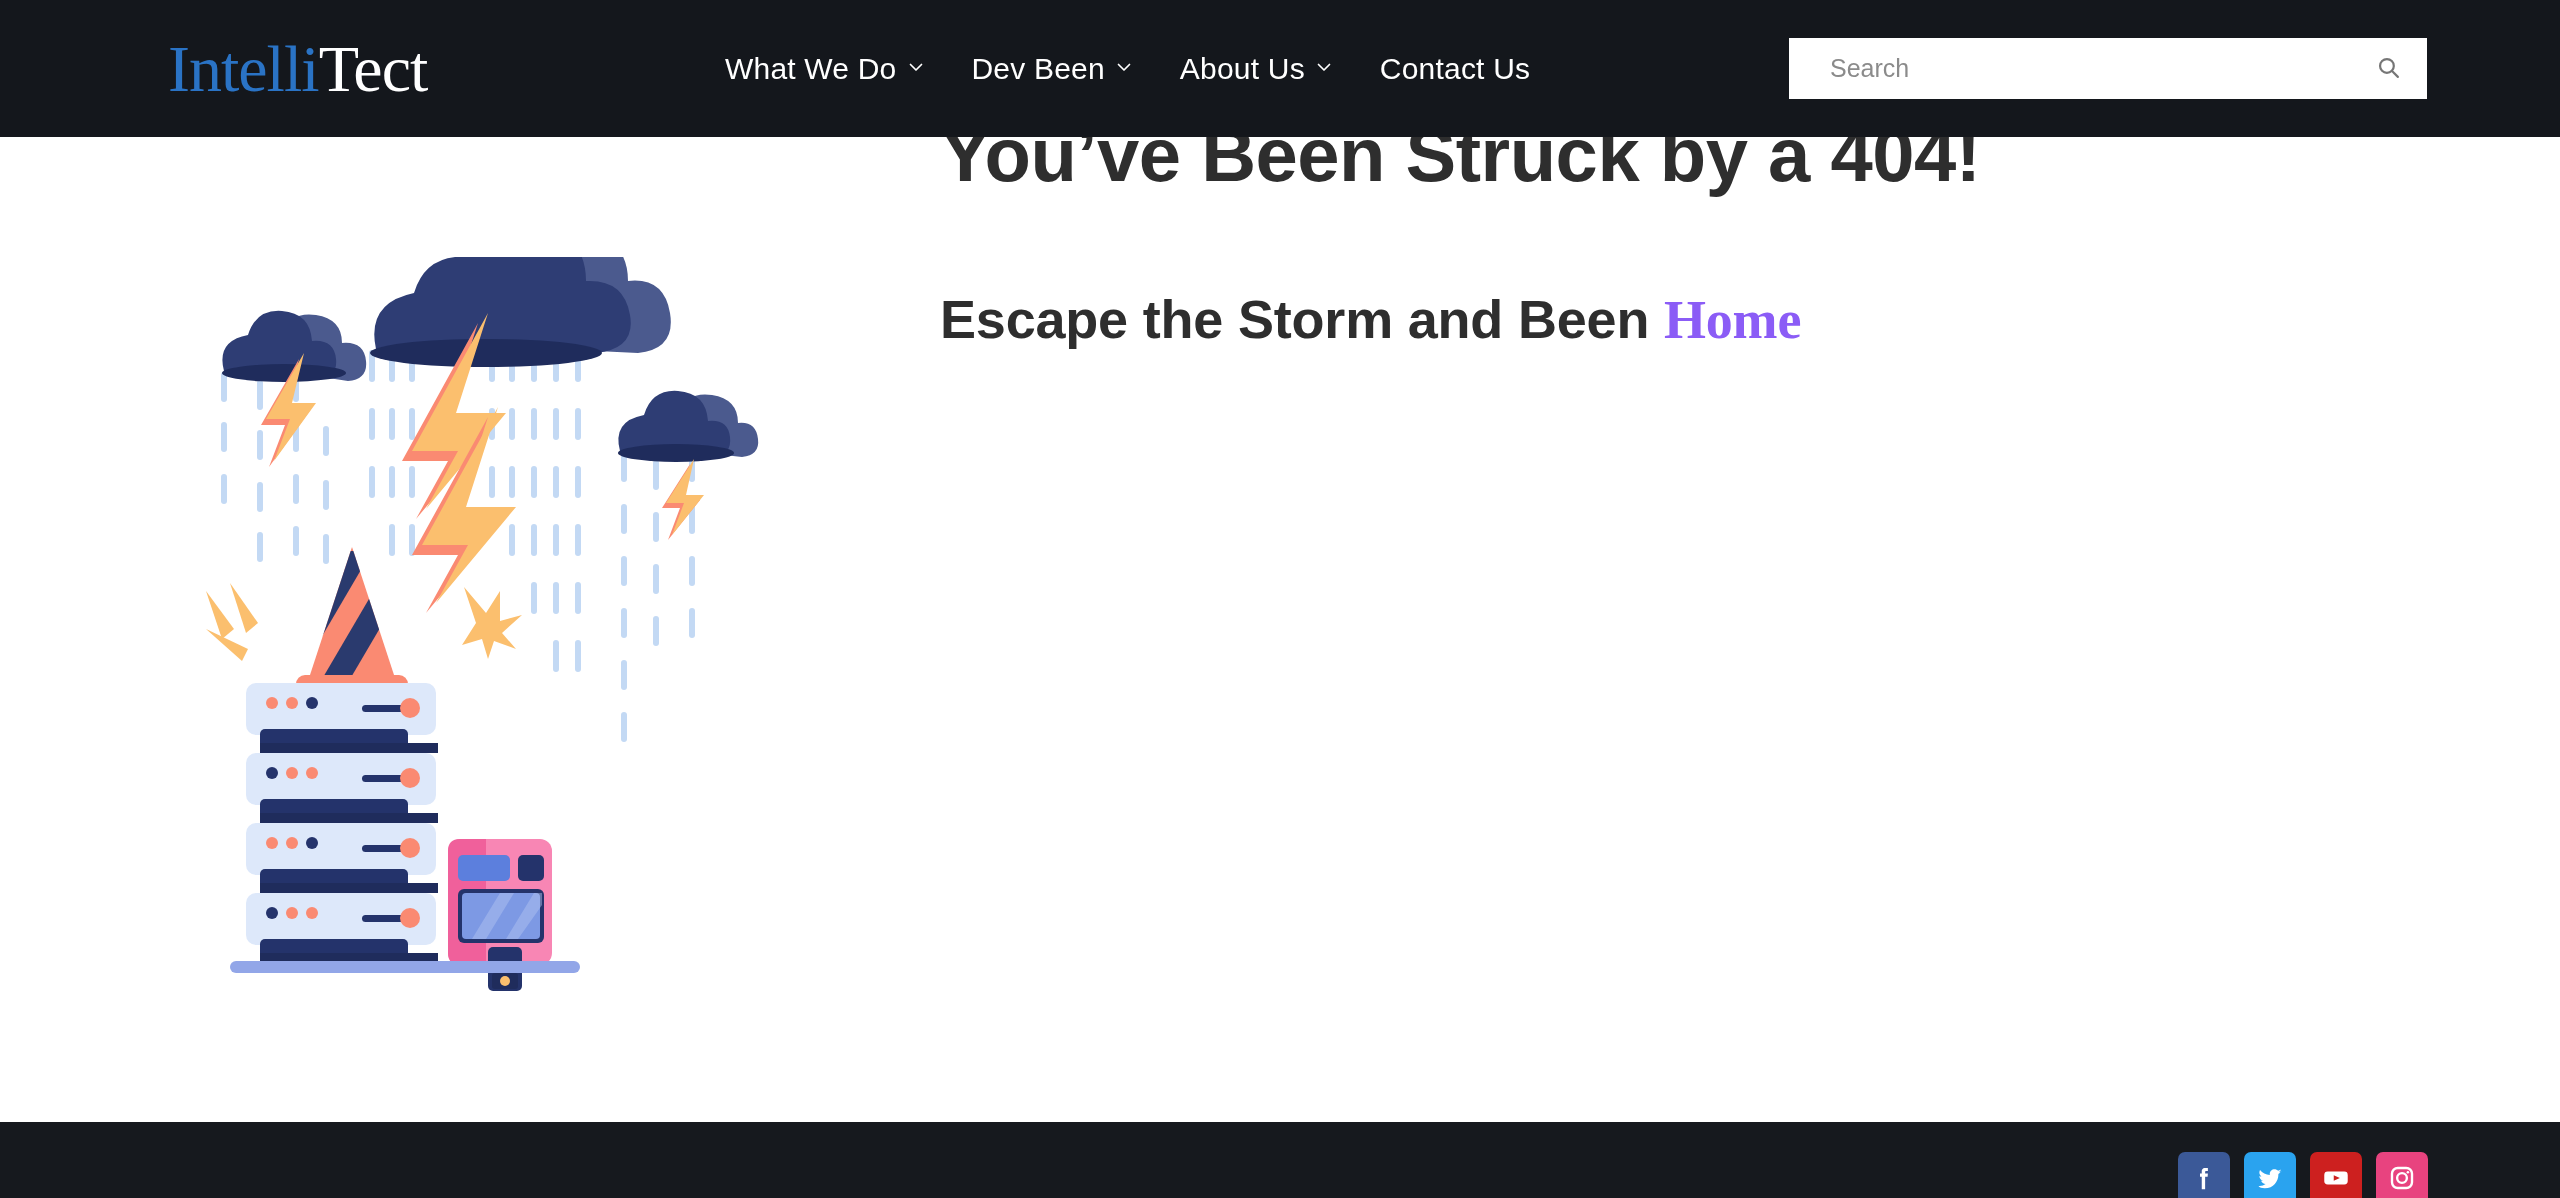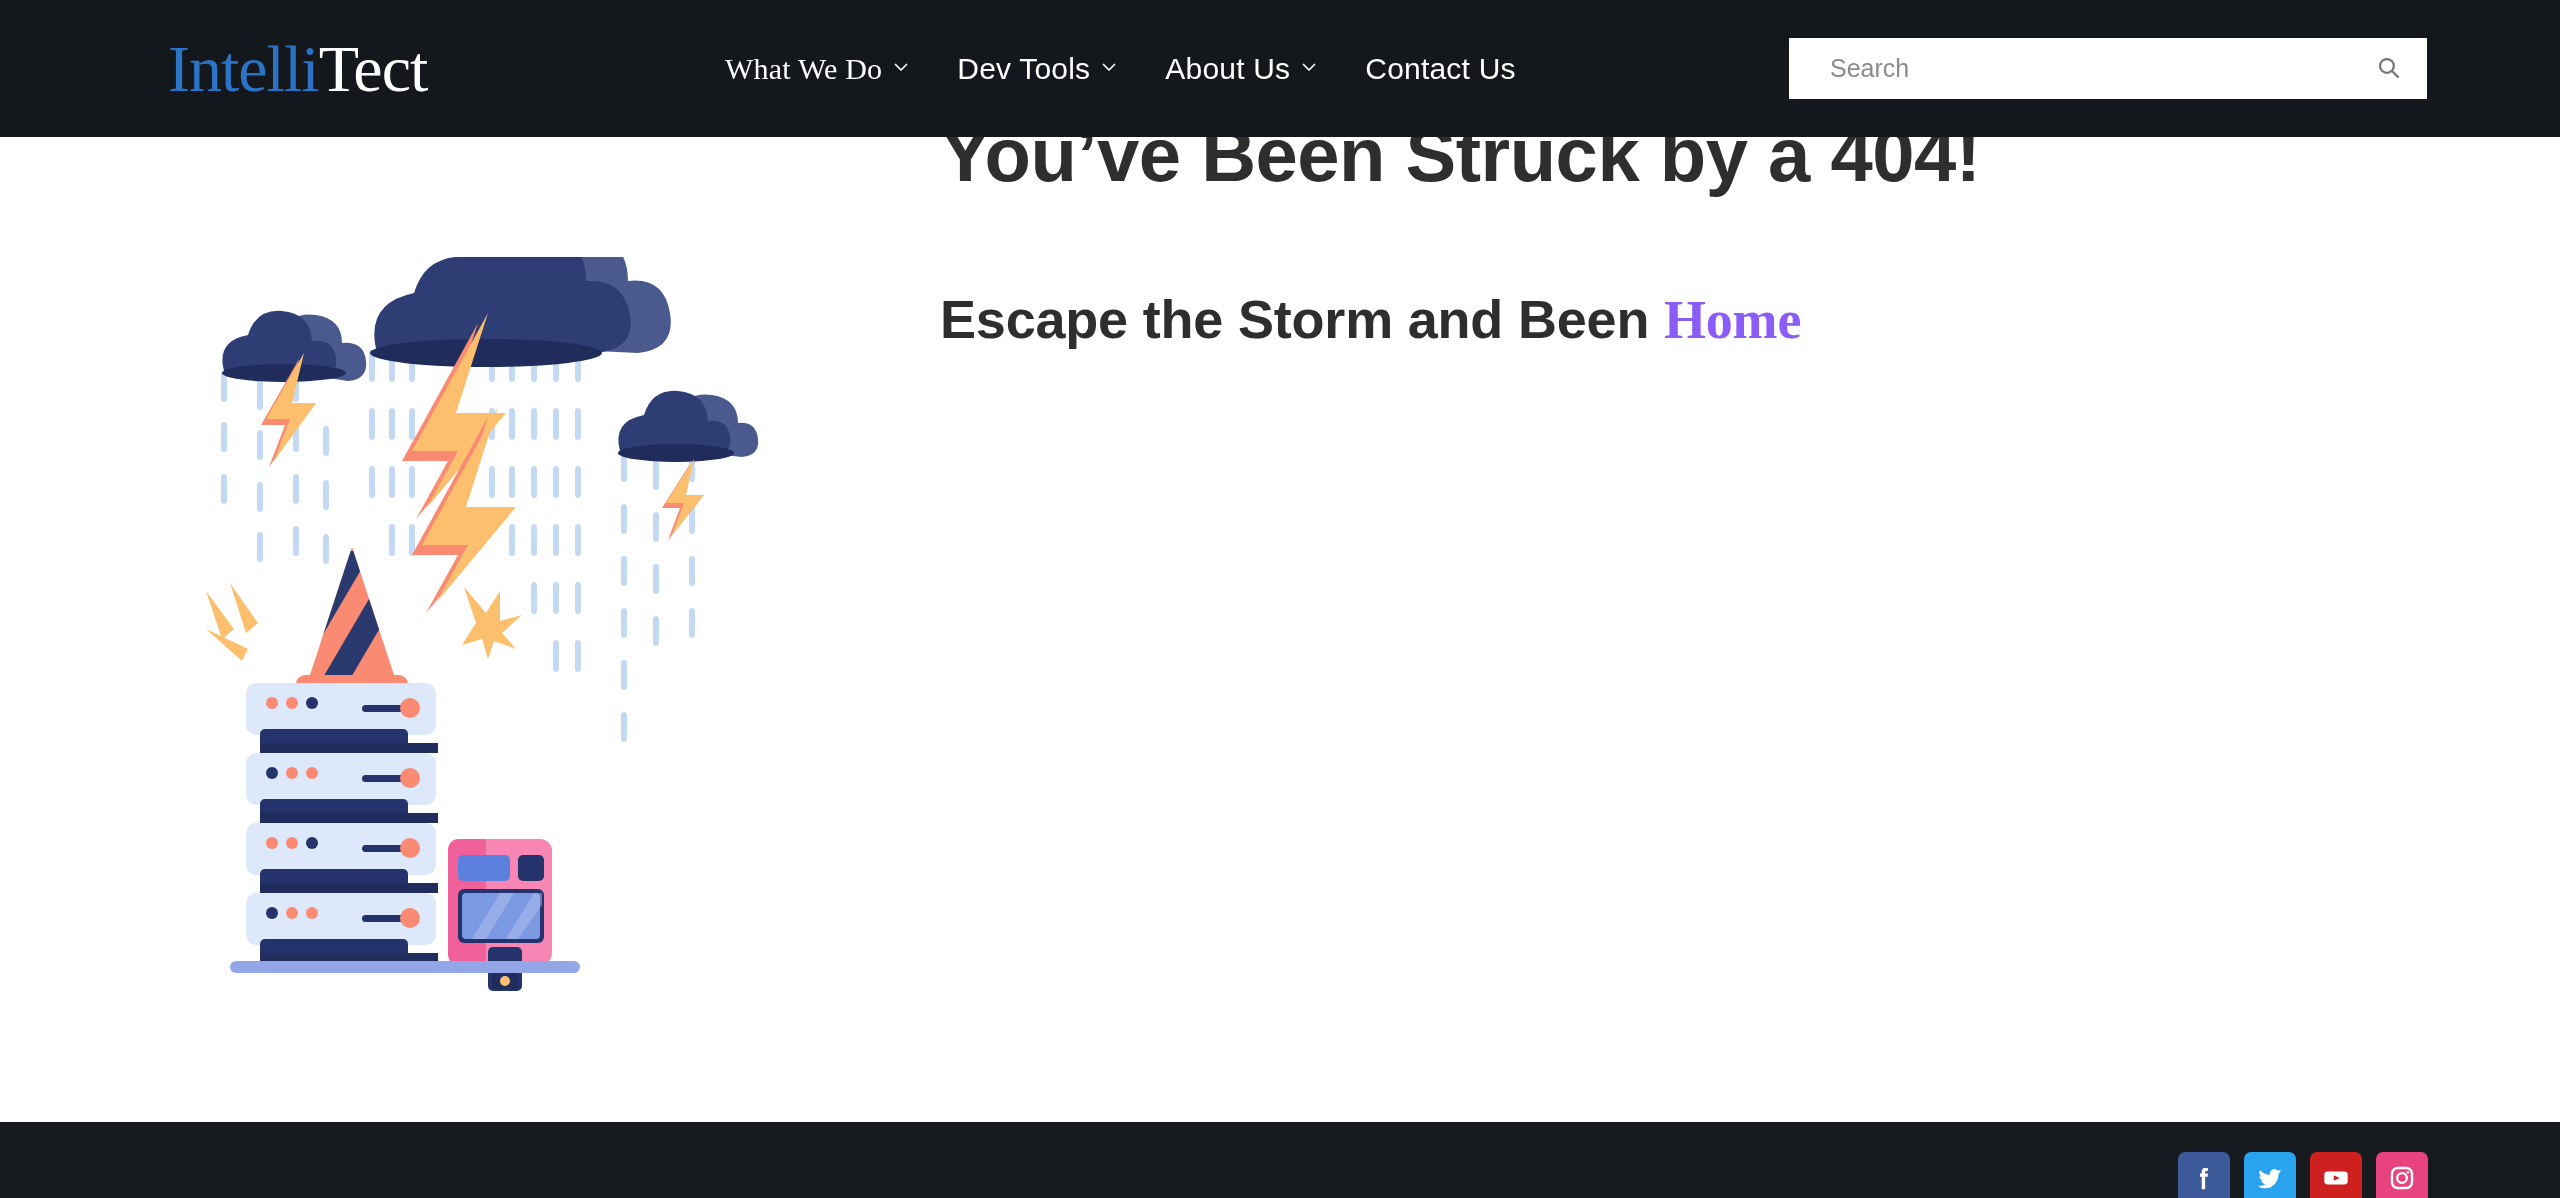--- a/index.html
+++ b/index.html
@@ -31,21 +31,21 @@
   .main-nav{
     position:absolute; left:725px; top:0; height:137px;
     display:flex; align-items:center; gap:0;
   }
   .nav-item{
     display:flex; align-items:center; gap:11px;
     color:#ffffff; font-size:30px; font-weight:400;
     letter-spacing:.2px; white-space:nowrap;
     padding:0 24px; cursor:pointer;
   }
-  .nav-item:first-child{ padding-left:0;font-family:Liberation Serif, serif; }
+  .nav-item:first-child{ padding-left:0; }
   .chev{ display:inline-block; width:16px; height:16px; position:relative; top:-2px; }
   .chev svg{ display:block; }
 
   .search-wrap{
     position:absolute; left:1789px; top:38px;
     width:638px; height:61px;
     background:#ffffff;
     display:flex; align-items:center;
   }
   .search-input{
@@ -122,21 +122,21 @@
       <div class="nav-item">
         <span>What We Do</span>
         <span class="chev">
           <svg viewBox="0 0 16 16" width="16" height="16">
               <path d="M2.5 5.5 L8 11 L13.5 5.5" fill="none" stroke="#ffffff" stroke-width="1.7" stroke-linecap="round" stroke-linejoin="round"></path>
             </svg>
         </span>
       </div>
 
       <div class="nav-item">
-        <span>Dev Tools</span>
+        <span>Dev Been</span>
         <span class="chev">
           <svg viewBox="0 0 16 16" width="16" height="16">
               <path d="M2.5 5.5 L8 11 L13.5 5.5" fill="none" stroke="#ffffff" stroke-width="1.7" stroke-linecap="round" stroke-linejoin="round"></path>
             </svg>
         </span>
       </div>
 
       <div class="nav-item">
         <span>About Us</span>
         <span class="chev">

